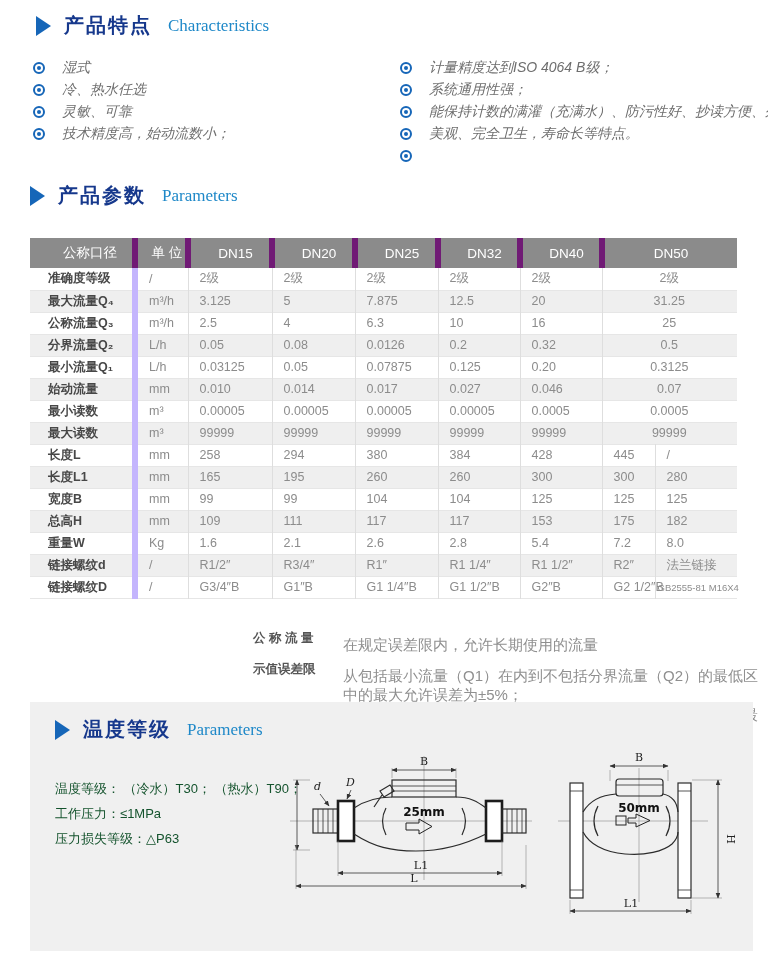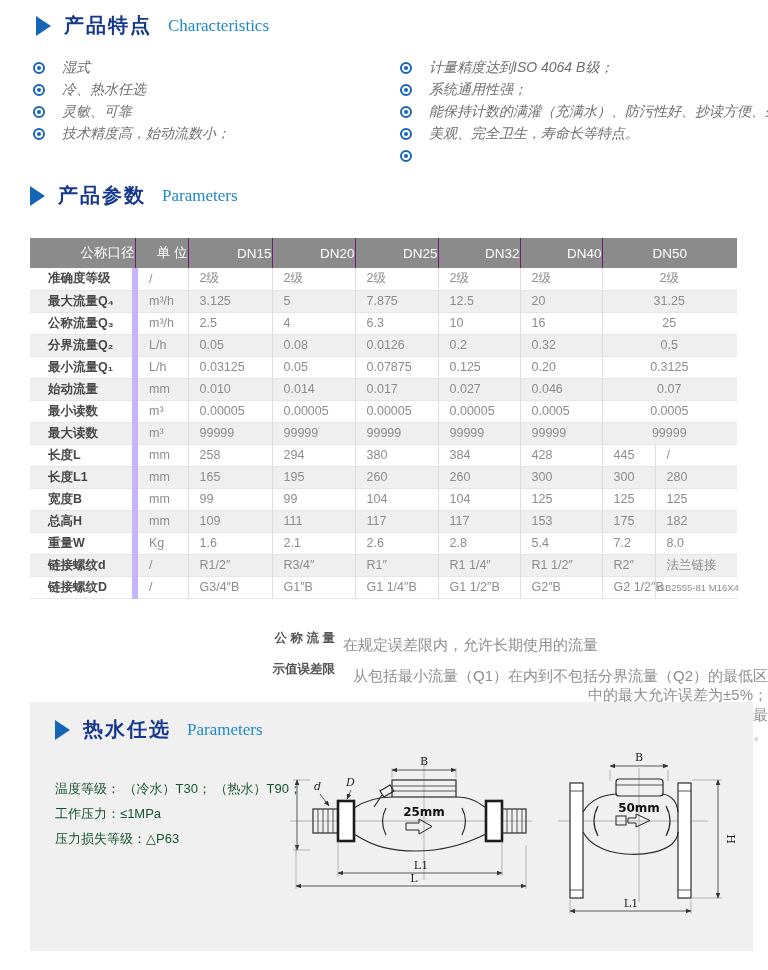--- a/index.html
+++ b/index.html
@@ -24,36 +24,36 @@
   ul.blist li{display:flex;align-items:center;height:22px;}
   .dot{width:8px;height:8px;border:2px solid var(--accent-blue);border-radius:50%;
        position:relative;flex:none;margin-right:17px;}
   .dot::after{content:"";position:absolute;left:2px;top:2px;width:4px;height:4px;
        background:var(--accent-blue);border-radius:50%;}
   .btxt{font-size:14px;color:#6e6e6e;white-space:nowrap;font-style:italic;}
 
   table#params-table{position:absolute;left:30px;top:238px;width:707px;
        border-collapse:collapse;table-layout:fixed;}
   #params-table thead th{background:var(--table-header-bg);color:var(--table-header-text);
-       font-weight:normal;font-size:13.5px;height:30px;text-align:right;padding:0 0 0 11px;
-       border-right:1px solid #701a75;}
+       font-weight:normal;font-size:13.5px;height:30px;text-align:center;padding:0 0 0 11px;
+       border-right:6px solid #701a75;}
   #params-table thead th.first{padding-left:18px;}
   #params-table thead th:last-child{border-right:none;}
   #params-table thead th.ctr{text-align:center;padding-left:0;}
   #params-table tbody tr{height:22px;border-bottom:1px solid #e6e6e6;}
   #params-table tbody tr:nth-child(even){background:var(--row-alt-bg);}
   #params-table tbody th{font-size:12.5px;color:var(--label-text);font-weight:bold;
        text-align:left;padding-left:18px;border-right:6px solid #c4b5fd;}
   #params-table tbody td{font-size:12.5px;color:var(--value-text);
        padding-left:11px;border-right:1px solid #dedede;white-space:nowrap;}
   #params-table tbody td:last-child{border-right:none;}
   #params-table tbody td.ctr{text-align:center;padding-left:0;}
   #params-table tbody td.small{font-size:9.5px;padding-left:2px;}
 
-  #notes{position:absolute;left:253px;top:629px;text-align:right;}
+  #notes{position:absolute;left:253px;top:629px;}
   .note-row{display:flex;margin-bottom:5px;}
   .note-label{width:82px;flex:none;font-size:12.5px;font-weight:bold;color:#555;line-height:19px;}
   .note-lines{margin-left:8px;font-size:15px;color:#8f8f8f;line-height:19.5px;margin-top:6px;}
 
   #panel{position:absolute;left:30px;top:702px;width:723px;height:249px;
        background:var(--panel-bg);}
   #tech-lines{position:absolute;left:25px;top:74px;font-size:13px;color:#14532d;line-height:25px;}
   #dia1{position:absolute;left:256px;top:48px;}
   #dia2{position:absolute;left:510px;top:48px;}
 
@@ -322,21 +322,21 @@
       <div class="note-lines">
         <div>从包括最小流量（Q1）在内到不包括分界流量（Q2）的最低区中的最大允许误差为±5%；</div>
         <div>从包括分界流量（Q2）在内到包括过载流量（Q4）的高区中最大允许误差为±2%。</div>
       </div>
     </div>
   </div>
 
 <div id="panel">
   <div class="sec-header" id="hdr3">
     <span class="tri"></span>
-    <span class="zh">热水任选</span>
+    <span class="zh">温度等级</span>
     <span class="en">Parameters</span>
   </div>
 
   <div id="tech-lines">
     <div>温度等级： （冷水）T30； （热水）T90；</div>
     <div>工作压力：≤1MPa</div>
     <div>压力损失等级：△P63</div>
   </div>
 
   <svg id="dia1" width="250" height="185" viewBox="0 0 250 185">

